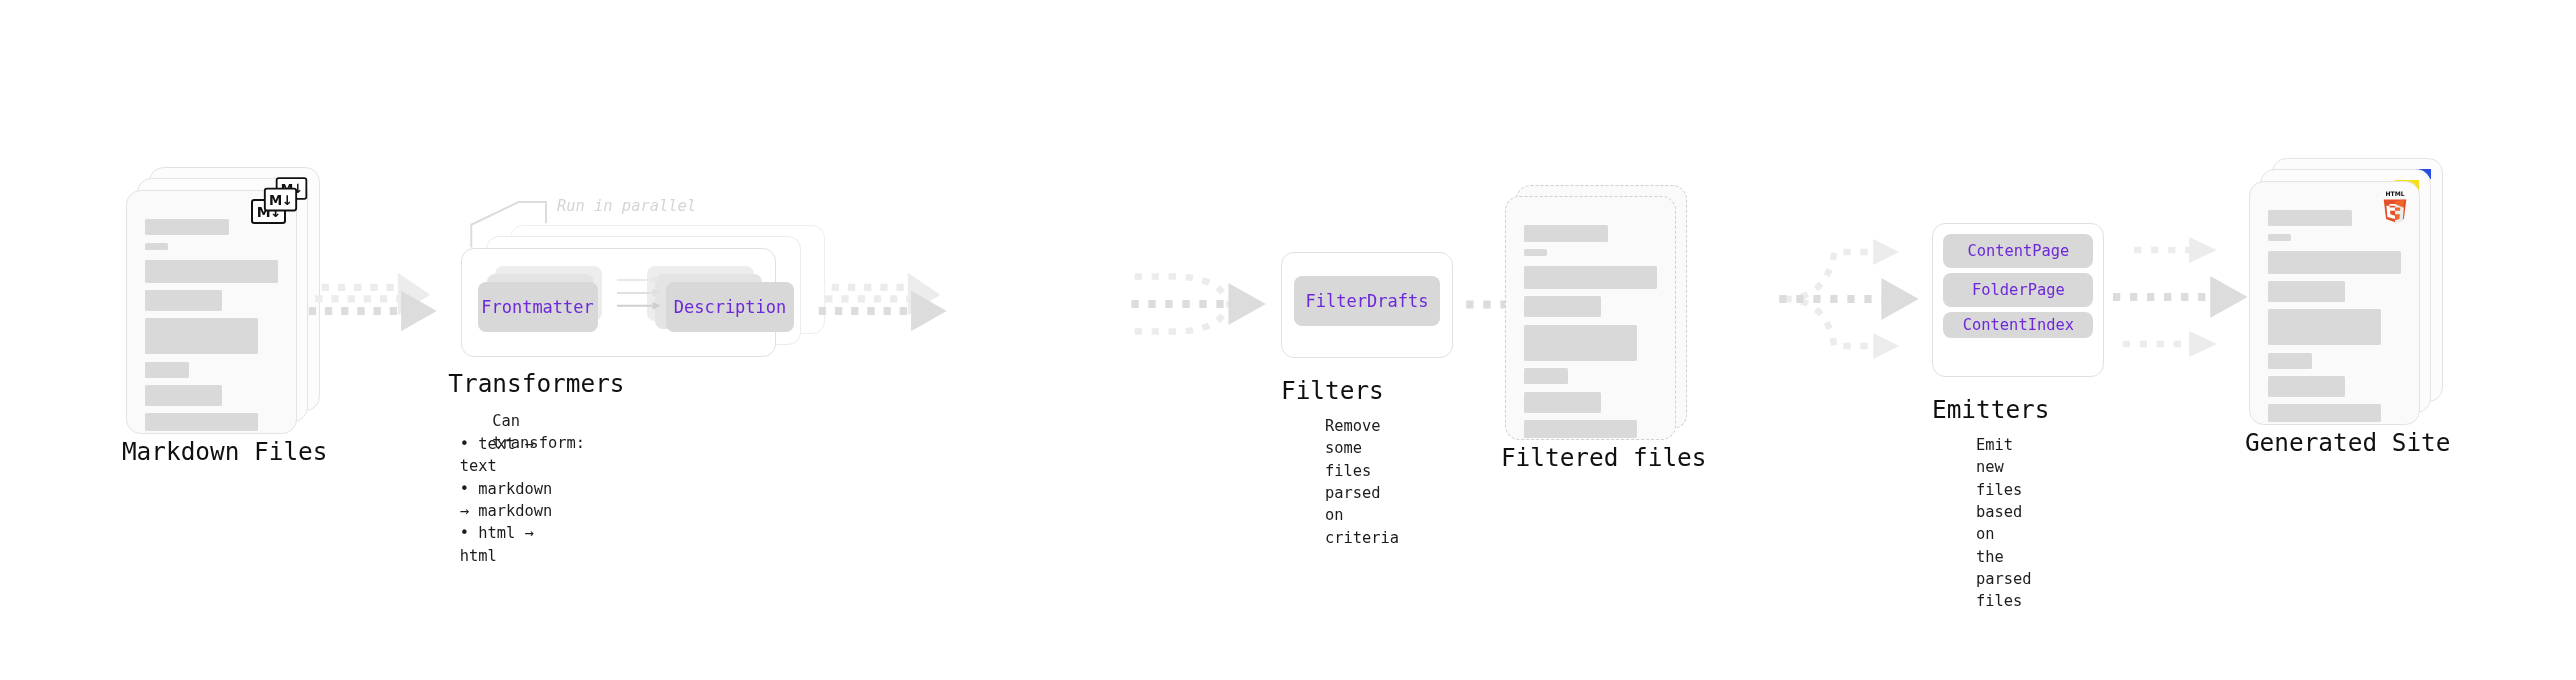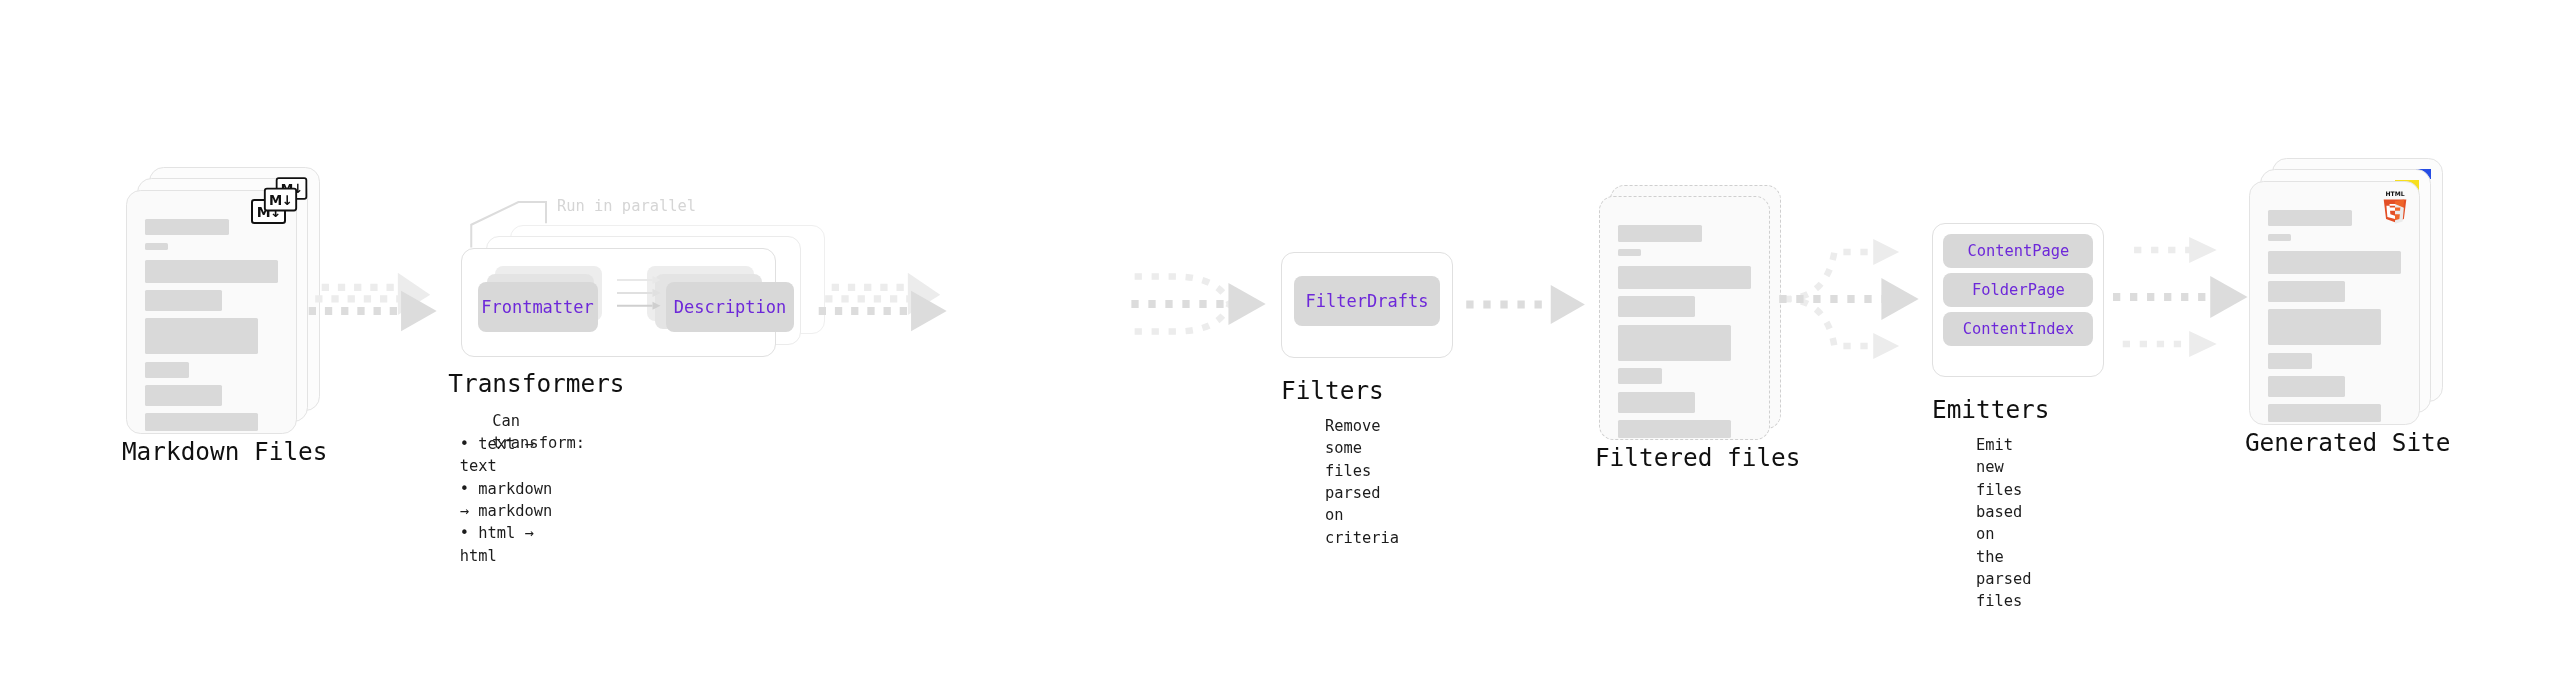--- a/index.html
+++ b/index.html
@@ -135,20 +135,21 @@
     font-size: 15.4px;
     color: #1c1c1c;
     line-height: 1.45;
   }
   .sublist .li { padding-left: 11.4px; }
   .runlabel {
     position: absolute;
     font-size: 15.4px;
     color: #d5d5d5;
     white-space: nowrap;
+    font-style: italic;
   }
 
   svg { display:block; overflow: visible; }
 </style>
 </head>
 <body>
 
 <div class="stage">
 
   <div class="node" style="left:126px; top:167px;">
@@ -263,21 +264,21 @@
 on criteria</div>
   </div>
 
   <div class="node" style="left:1463px; top:280px;">
     <svg width="130" height="49" viewBox="0 0 160 60" aria-hidden="true">
       <path d="M4 30 H112" fill="none" stroke="#dcdcdc" stroke-width="10" stroke-dasharray="9 12"></path>
       <polygon points="108,6 150,30 108,54" fill="#dcdcdc"></polygon>
     </svg>
   </div>
 
-  <div class="node" style="left:1599px; top:185px;">
+  <div class="node" style="left:1505px; top:185px;">
     <div class="doc-stack" style="width:195px;height:268px;">
       <div class="doc-card dashed back2" style="left:11.4px; top:0px;"></div>
       <div class="doc-card dashed front" style="top:11.4px;">
         <div class="bars">
           <div class="bar h1" style="width:63%"></div>
           <div class="bar h2" style="width:17%"></div>
           <div class="bar h3" style="width:100%"></div>
           <div class="bar h4" style="width:58%"></div>
           <div class="bar h5" style="width:85%"></div>
           <div class="bar h6" style="width:33%"></div>
@@ -299,21 +300,21 @@
       <polygon points="120,6 152,22 120,38" fill="#ececec"></polygon>
       <polygon points="120,122 152,138 120,154" fill="#ececec"></polygon>
       <polygon points="130,54 176,80 130,106" fill="#dcdcdc"></polygon>
     </svg>
   </div>
 
   <div class="node" style="left:1932px; top:223px;">
     <div class="group-box" style="left:0px; top:0px; width:172px; height:154px;"></div>
     <div class="pill" style="position:absolute; left:11.4px; top:10.6px; width:150px; height:34px; font-size:15.4px;">ContentPage</div>
     <div class="pill" style="position:absolute; left:11.4px; top:50px; width:150px; height:34px; font-size:15.4px;">FolderPage</div>
-    <div class="pill" style="position:absolute; left:11.4px; top:89px; width:150px; height:34px; font-size:15.4px;">ContentIndex</div>
+    <div class="pill" style="position:absolute; left:11.4px; top:89px; width:150px; height:26px; font-size:15.4px;">ContentIndex</div>
     <div class="title" style="position:absolute; left:0px; top:172px;">Emitters</div>
     <div class="subtitle" style="position:absolute; left:0px; top:211px;">Emit new files based on
 the parsed files</div>
   </div>
 
   <div class="node" style="left:2113px; top:232px;">
     <svg width="154" height="130" viewBox="0 0 190 160" aria-hidden="true">
       <g fill="none" stroke="#ececec" stroke-width="8" stroke-dasharray="9 12">
         <path d="M26 22 H96"></path>
         <path d="M12 138 H96"></path>

